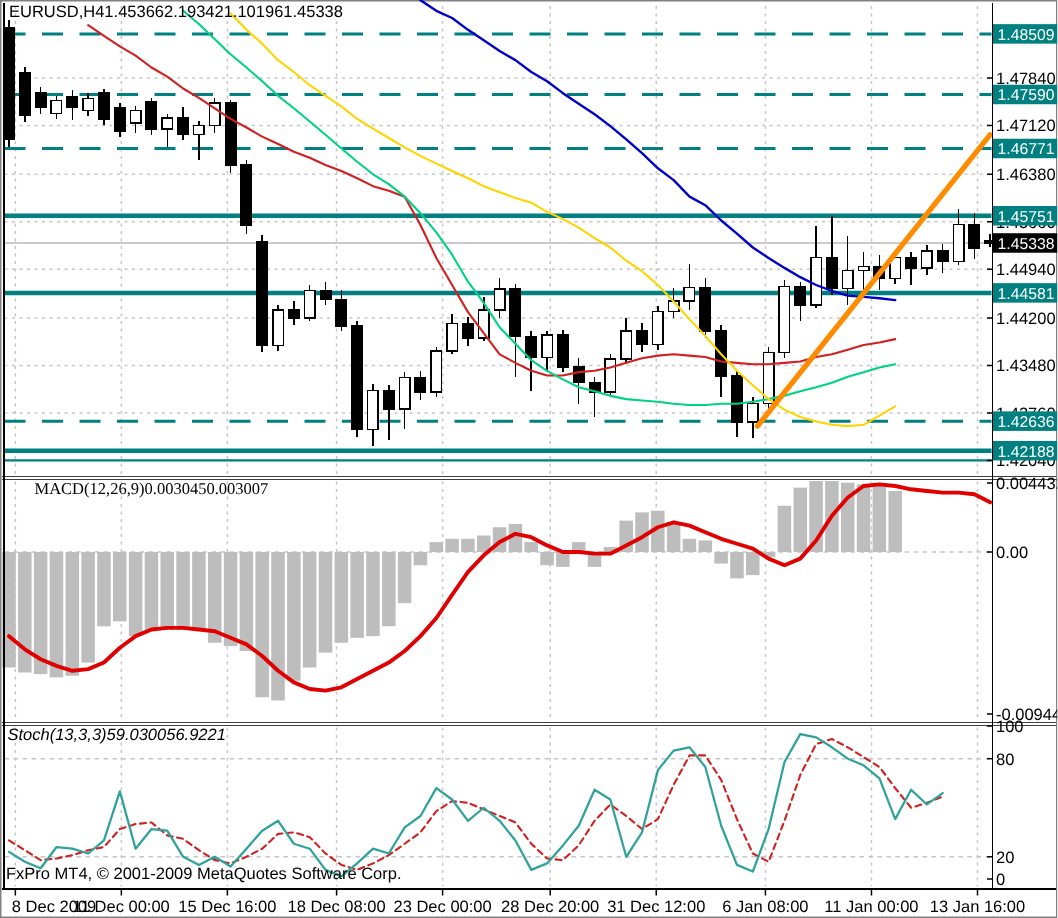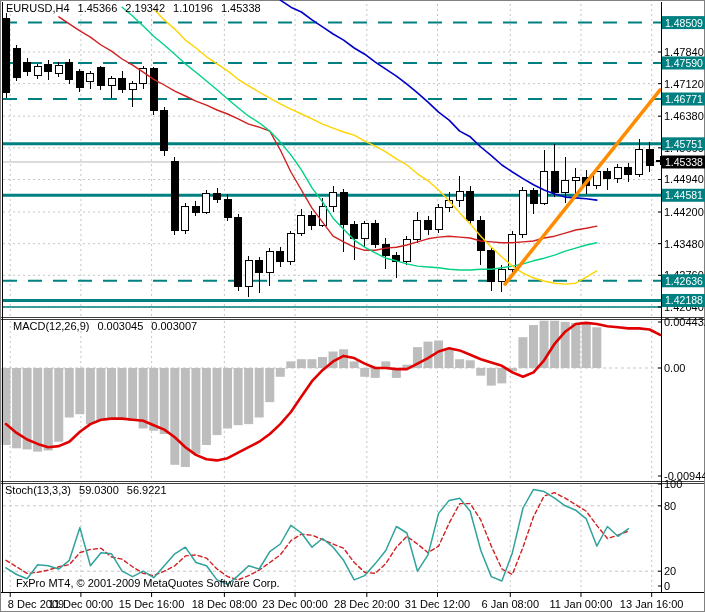--- a/index.html
+++ b/index.html
@@ -1,23 +1,23 @@
 <!DOCTYPE html>
 <html><head>
 <meta charset="utf-8">
 <style>
   html,body{margin:0;padding:0;background:#f0f0f0;}
   #app{position:relative;width:705px;height:612px;background:#ffffff;font-family:"Liberation Sans",sans-serif;overflow:hidden;}
   #chart{position:absolute;left:0;top:0;}
   .overlay{position:absolute;font-size:11px;color:#000;white-space:nowrap;line-height:13px;}
-  .overlay .val{margin-left:8px;}
+  .overlay .val{}
   #title-overlay{left:6px;top:2px;}
-  #macd-overlay{left:13px;top:320px;}
-  #stoch-overlay{left:5px;top:484px;}
-  #copyright-overlay{left:16px;top:577px;}
+  #macd-overlay{left:23px;top:320px;font-family:Liberation Serif, serif;}
+  #stoch-overlay{left:5px;top:484px;font-style:italic;}
+  #copyright-overlay{left:4px;top:577px;}
 </style>
 </head>
 <body>
 
 <div id="app">
   <svg id="chart" width="705" height="612" viewBox="0 0 705 612">
       <rect x="0.5" y="0.5" width="704" height="611" fill="#ffffff" stroke="#808080"></rect>
       <line x1="10.22" y1="4" x2="10.22" y2="316" stroke="#c6c6c6" stroke-width="1" stroke-dasharray="2,3"></line>
       <line x1="10.22" y1="321" x2="10.22" y2="480" stroke="#c6c6c6" stroke-width="1" stroke-dasharray="2,3"></line>
       <line x1="10.22" y1="485" x2="10.22" y2="591" stroke="#c6c6c6" stroke-width="1" stroke-dasharray="2,3"></line>

